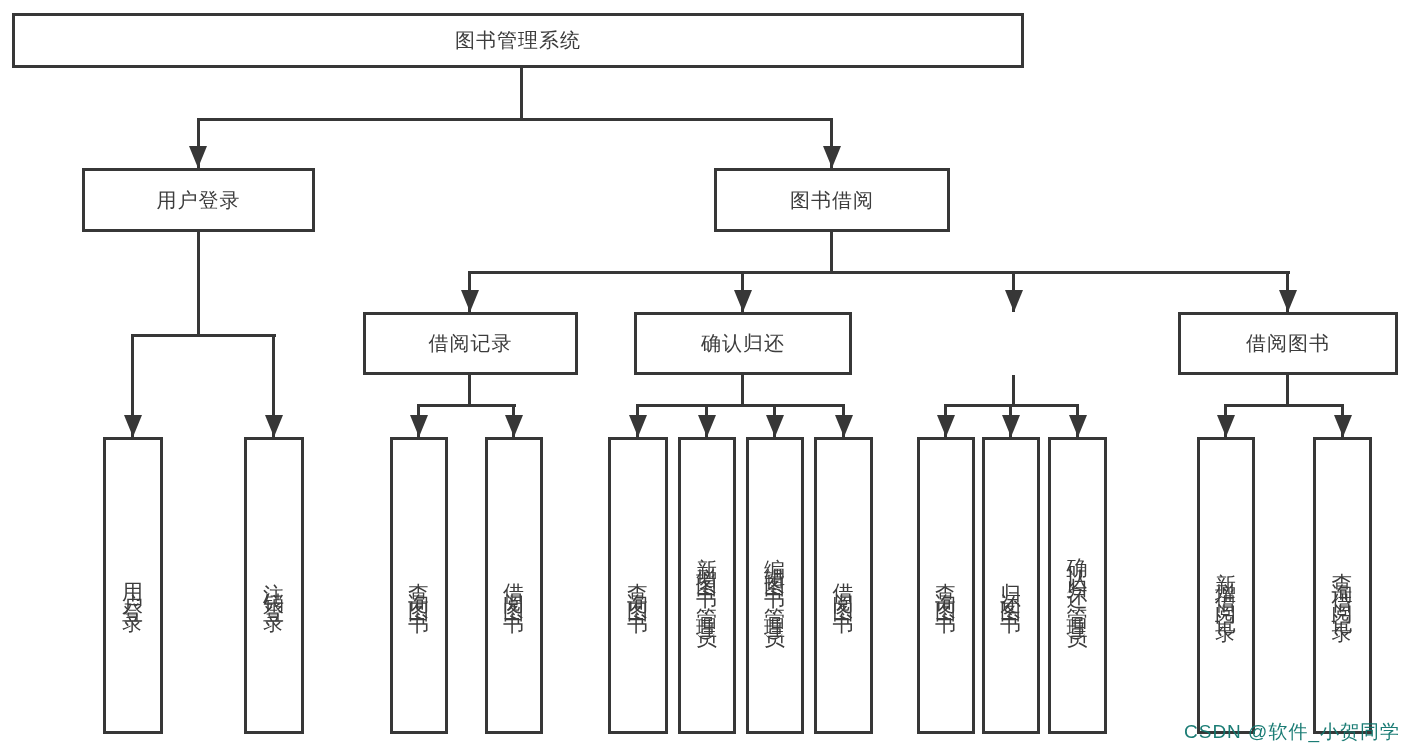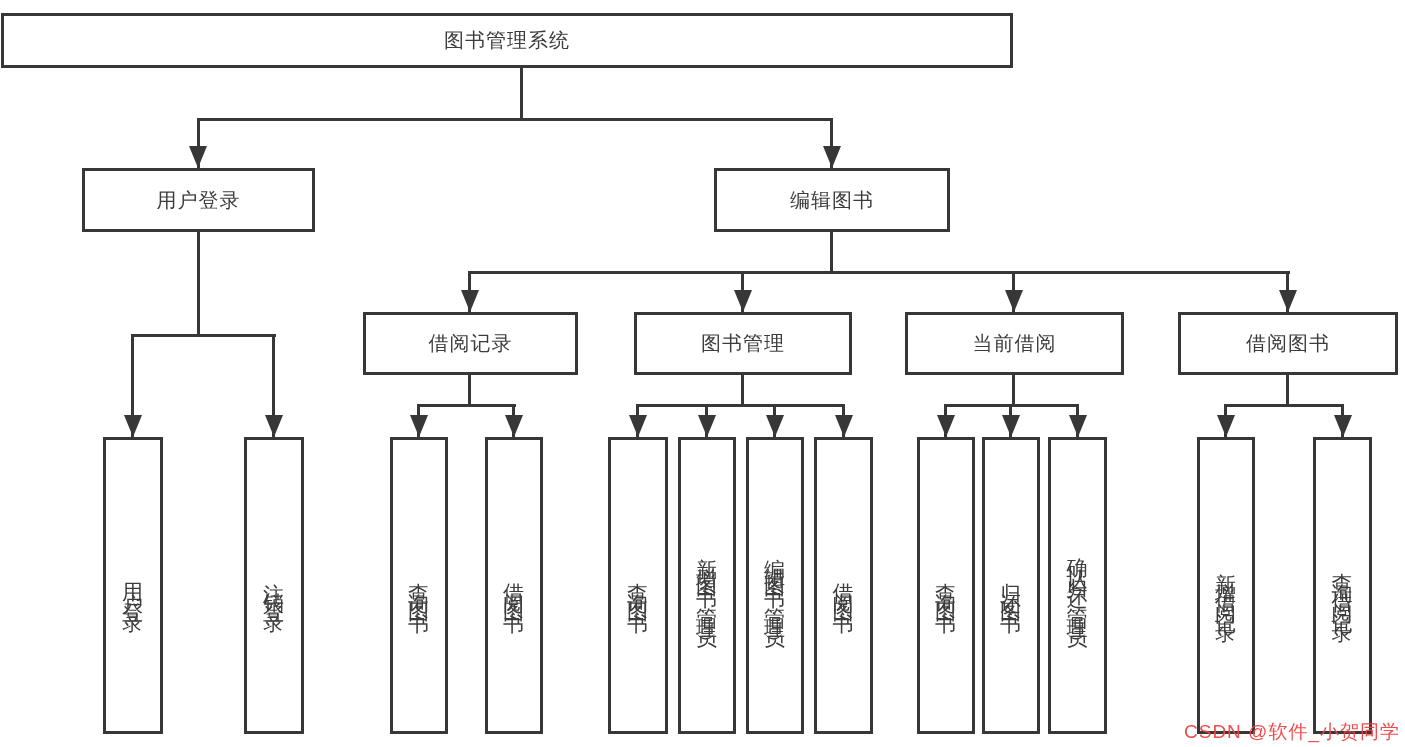--- a/index.html
+++ b/index.html
@@ -40,21 +40,21 @@
     width:0;height:0;
     border-left:9px solid transparent;
     border-right:9px solid transparent;
     border-top:22px solid #373737;
   }
   .watermark{
     position:absolute;
     left:1184px;top:719px;
     font-size:19px;
     letter-spacing:1px;
-    color:#ef4444;
+    color:#0f766e;
     opacity:.95;
     white-space:nowrap;
   }
 </style>
 </head>
 <body>
 
 <div class="canvas">
 
   <div class="ln" style="left:520px;top:66px;width:3px;height:55px"></div>
@@ -109,28 +109,27 @@
   <div class="ah" style="left:1002px;top:415px"></div>
   <div class="ah" style="left:1069px;top:415px"></div>
 
   <div class="ln" style="left:1286px;top:375px;width:3px;height:31px"></div>
   <div class="ln" style="left:1224px;top:404px;width:120px;height:3px"></div>
   <div class="ln" style="left:1224px;top:404px;width:3px;height:33px"></div>
   <div class="ln" style="left:1341px;top:404px;width:3px;height:33px"></div>
   <div class="ah" style="left:1217px;top:415px"></div>
   <div class="ah" style="left:1334px;top:415px"></div>
 
-  <div class="box h" style="left:1px;top:13px;width:1012px;height:55px">图书管理系统</div>
+  <div class="box h" style="left:12px;top:13px;width:1012px;height:55px">图书管理系统</div>
 
   <div class="box h" style="left:82px;top:168px;width:233px;height:64px">用户登录</div>
-  <div class="box h" style="left:714px;top:168px;width:236px;height:64px">编辑图书</div>
+  <div class="box h" style="left:714px;top:168px;width:236px;height:64px">图书借阅</div>
 
   <div class="box h" style="left:363px;top:312px;width:215px;height:63px">借阅记录</div>
-  <div class="box h" style="left:634px;top:312px;width:218px;height:63px">图书管理</div>
-  <div class="box h" style="left:905px;top:312px;width:219px;height:63px">当前借阅</div>
+  <div class="box h" style="left:634px;top:312px;width:218px;height:63px">确认归还</div>
   <div class="box h" style="left:1178px;top:312px;width:220px;height:63px">借阅图书</div>
 
   <div class="box v" style="left:103px;top:437px;width:60px;height:297px">用户登录</div>
   <div class="box v" style="left:244px;top:437px;width:60px;height:297px">注销登录</div>
 
   <div class="box v" style="left:390px;top:437px;width:58px;height:297px">查询图书</div>
   <div class="box v" style="left:485px;top:437px;width:58px;height:297px">借阅图书</div>
 
   <div class="box v" style="left:608px;top:437px;width:60px;height:297px">查询图书</div>
   <div class="box v" style="left:678px;top:437px;width:58px;height:297px">新增图书（管理员）</div>

